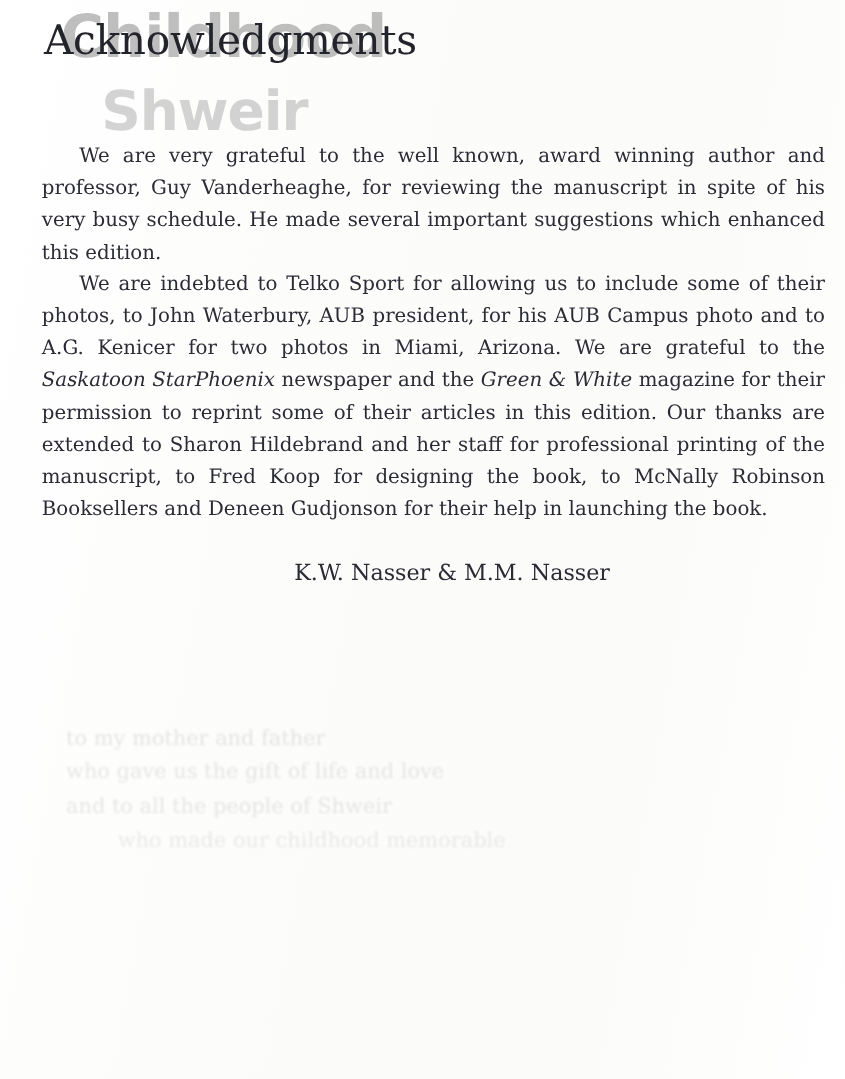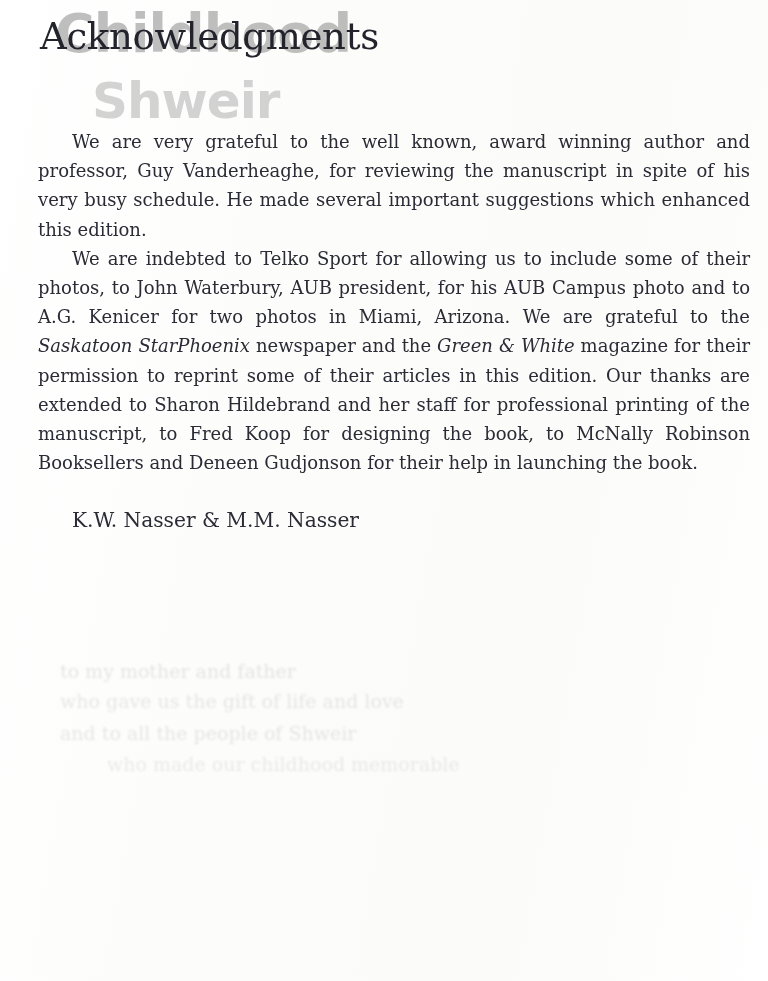--- a/index.html
+++ b/index.html
@@ -114,21 +114,21 @@
   }
 
   .signature {
     margin: 0;
     padding-top: 29px;
     padding-left: 34px;
     font-family: "DejaVu Serif", "Liberation Serif", serif;
     font-size: 20.2px;
     line-height: 29.2px;
     color: #2b2b36;
-    text-align: left;
+    text-align: center;
   }
 
   .tail-block {
     margin-top: 60px;
   }
 </style>
 </head>
 <body>
 
 <div class="page">

